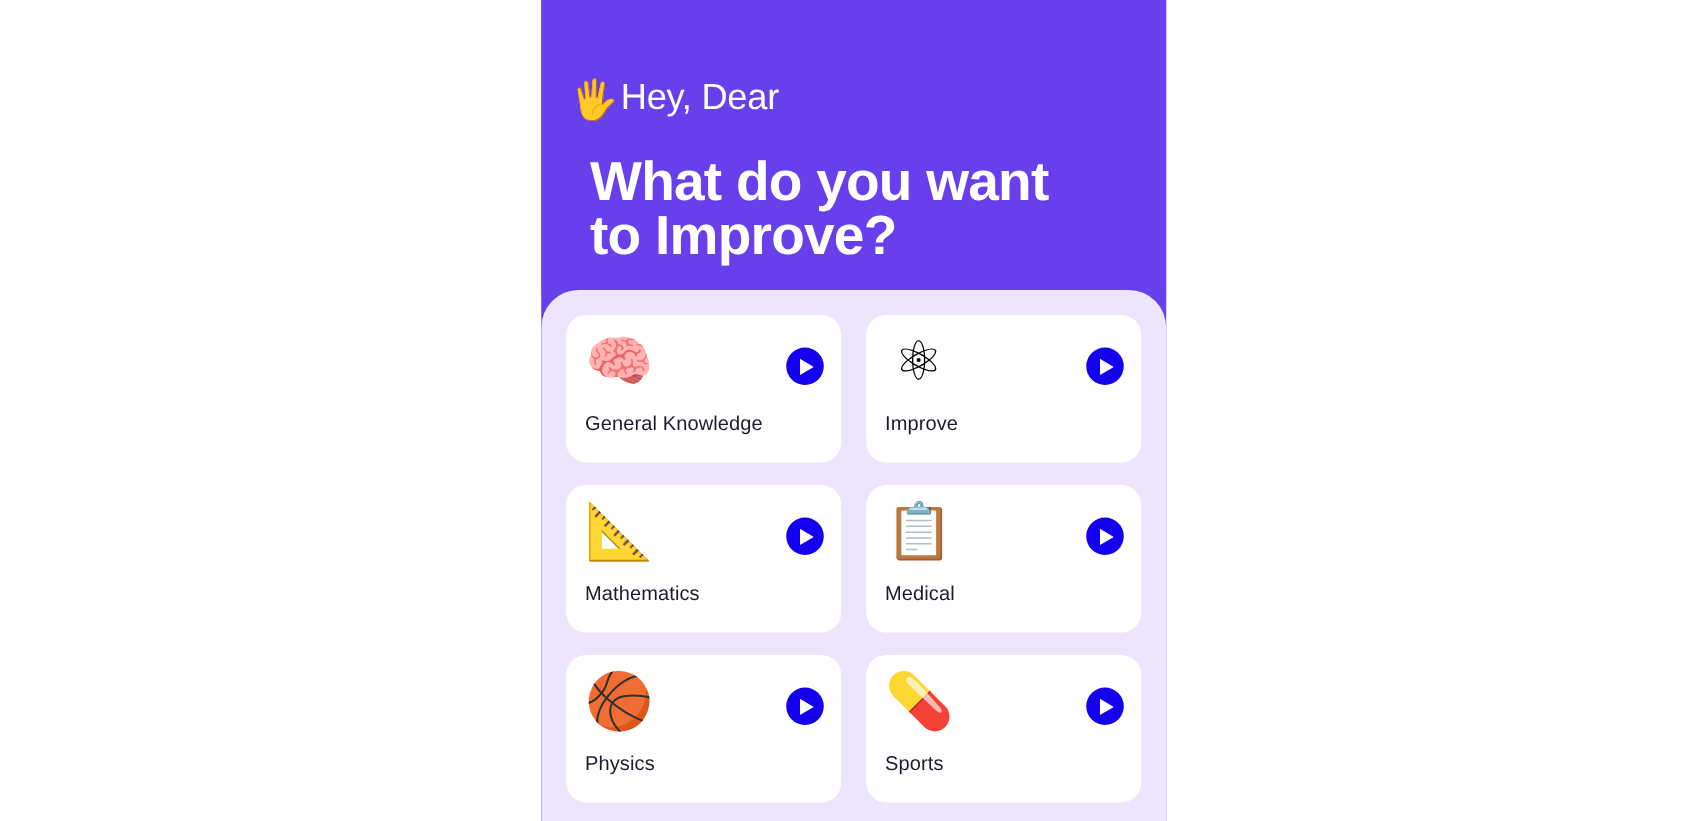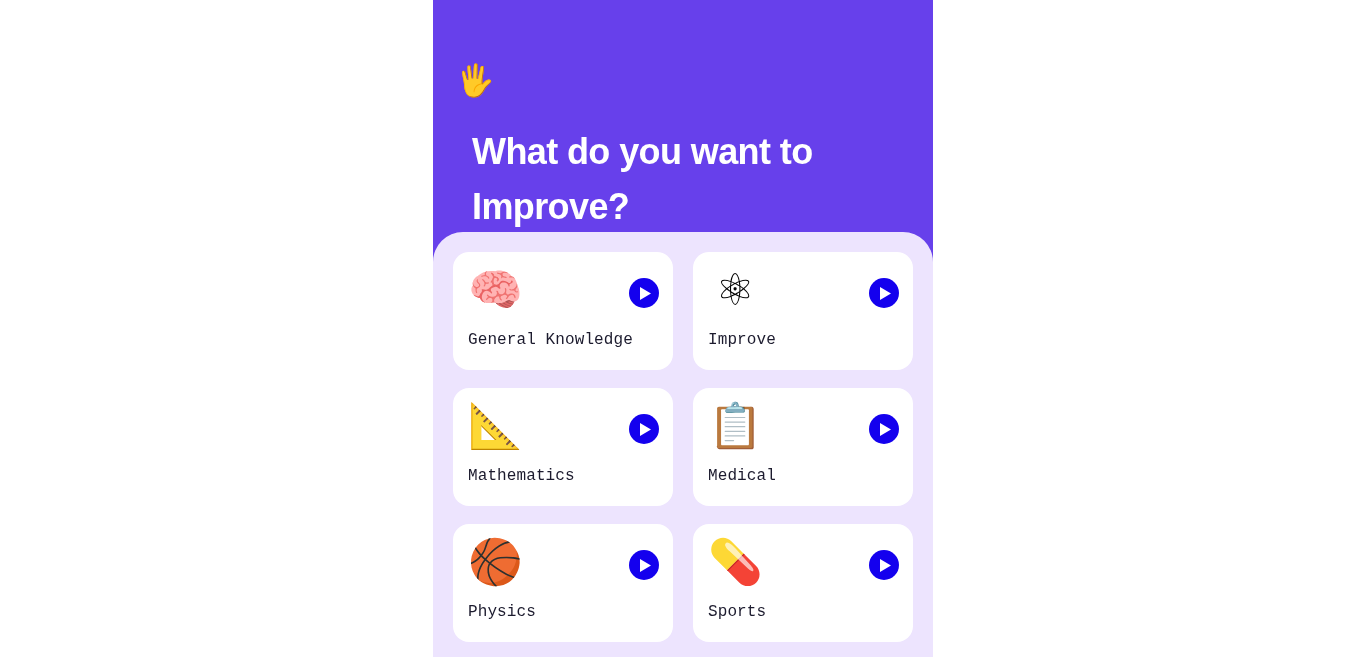--- a/index.html
+++ b/index.html
@@ -59,23 +59,23 @@
     font-weight: 400;
     letter-spacing: -0.2px;
     line-height: 1;
   }
   #headline {
     position: absolute;
     left: 39px;
     top: 124px;
     width: 370px;
     color: #ffffff;
-    font-size: 36px;
+    font-size: 44px;
     font-weight: 700;
-    line-height: 55px;
+    line-height: 43px;
     letter-spacing: -0.6px;
   }
 
   
   #content-panel {
     position: absolute;
     left: 0;
     top: 232px;
     width: 500px;
     height: 425px;
@@ -135,32 +135,32 @@
   }
   .card-label {
     position: absolute;
     left: 15px;
     top: 79px;
     color: #1c1b2e;
     font-size: 16px;
     font-weight: 400;
     letter-spacing: 0.1px;
     white-space: nowrap;
-    font-family: Liberation Mono, monospace;
   }
 </style>
 </head>
 <body>
 
 <div id="app-frame">
 
   <div id="header">
 
     <div id="greeting">
       <span class="wave-emoji">🖐</span>
+      <span class="greeting-text">Hey, Dear</span>
     </div>
 
     <div id="headline">What do you want to Improve?</div>
   </div>
 
   <div id="content-panel">
     <div id="category-grid">
         <div class="category-card">
           <div class="card-icon">🧠</div>
           <div class="play-button">

